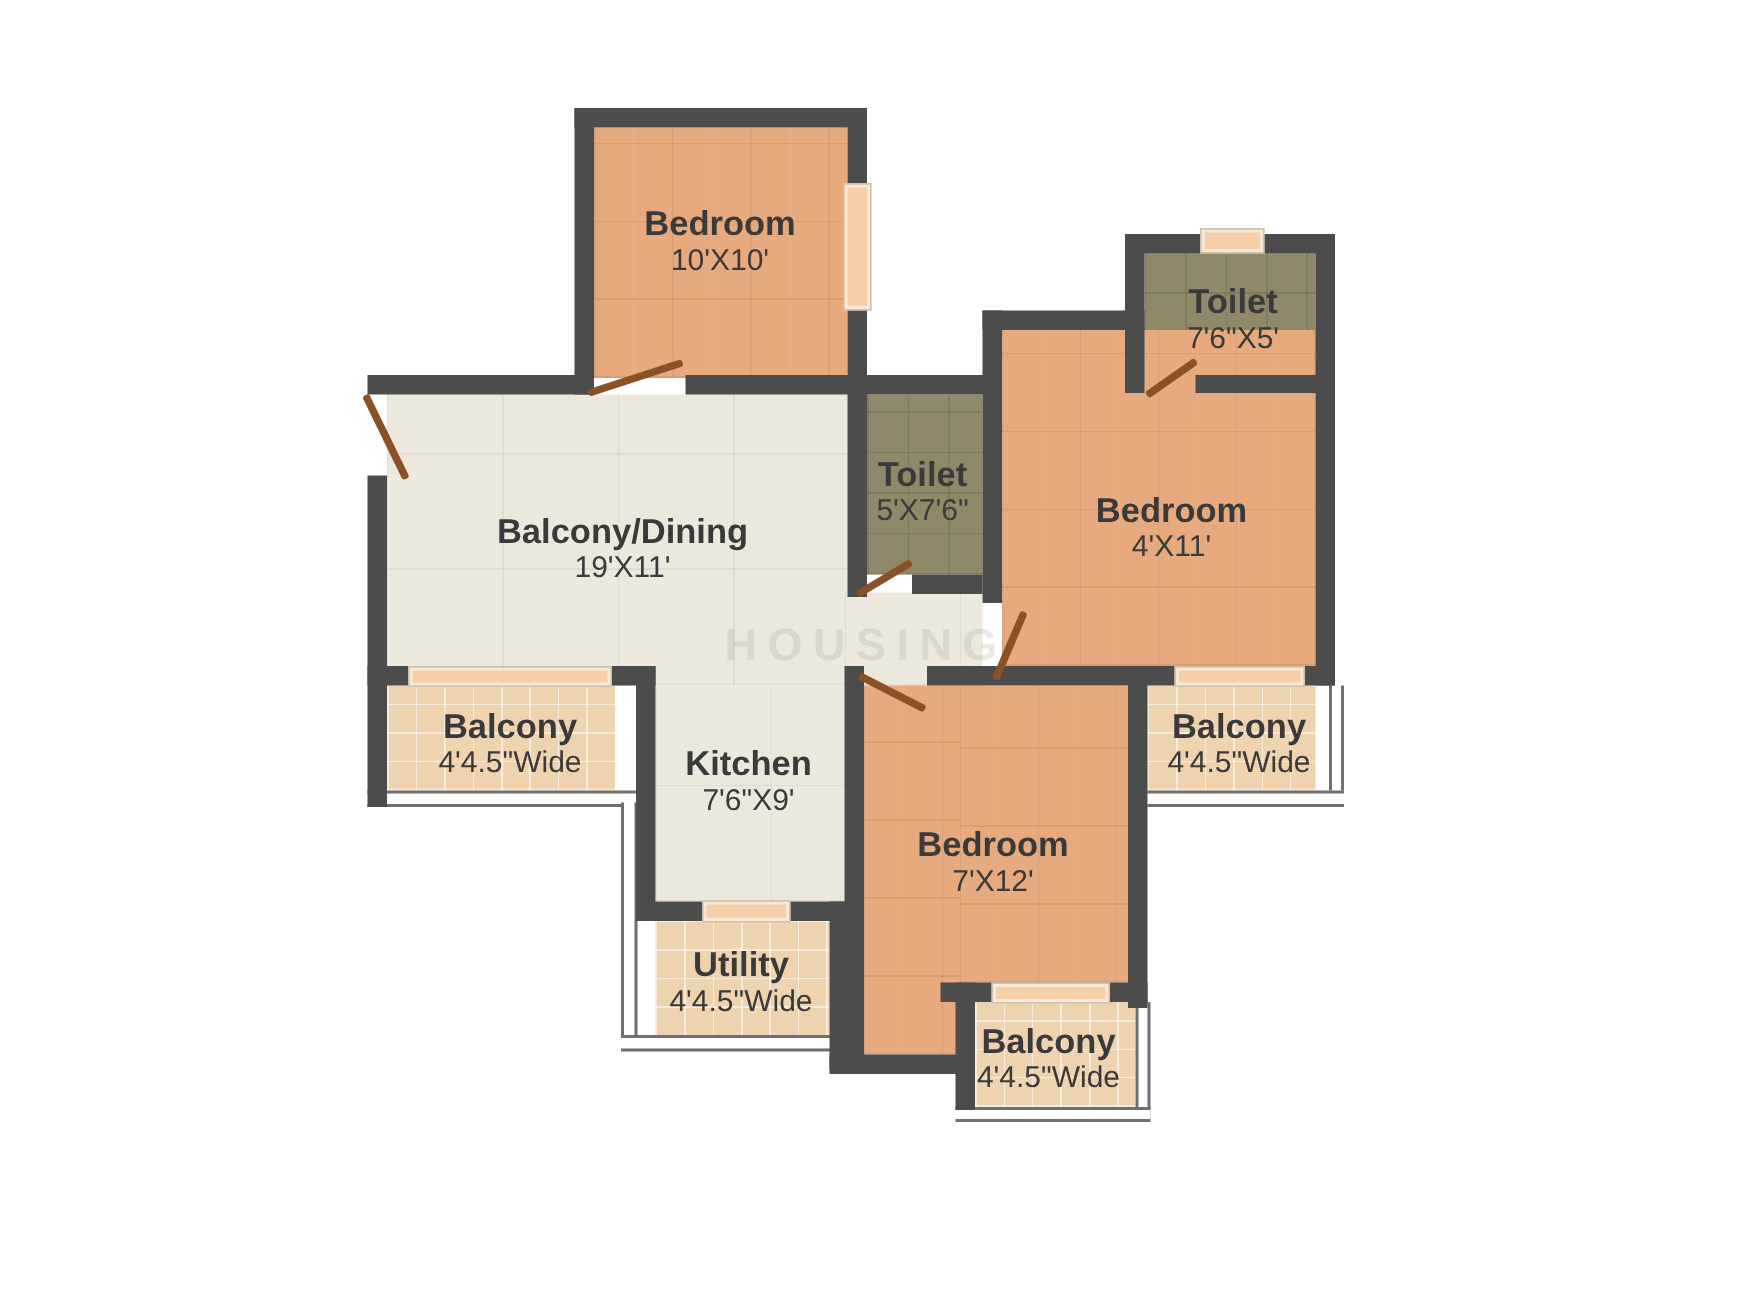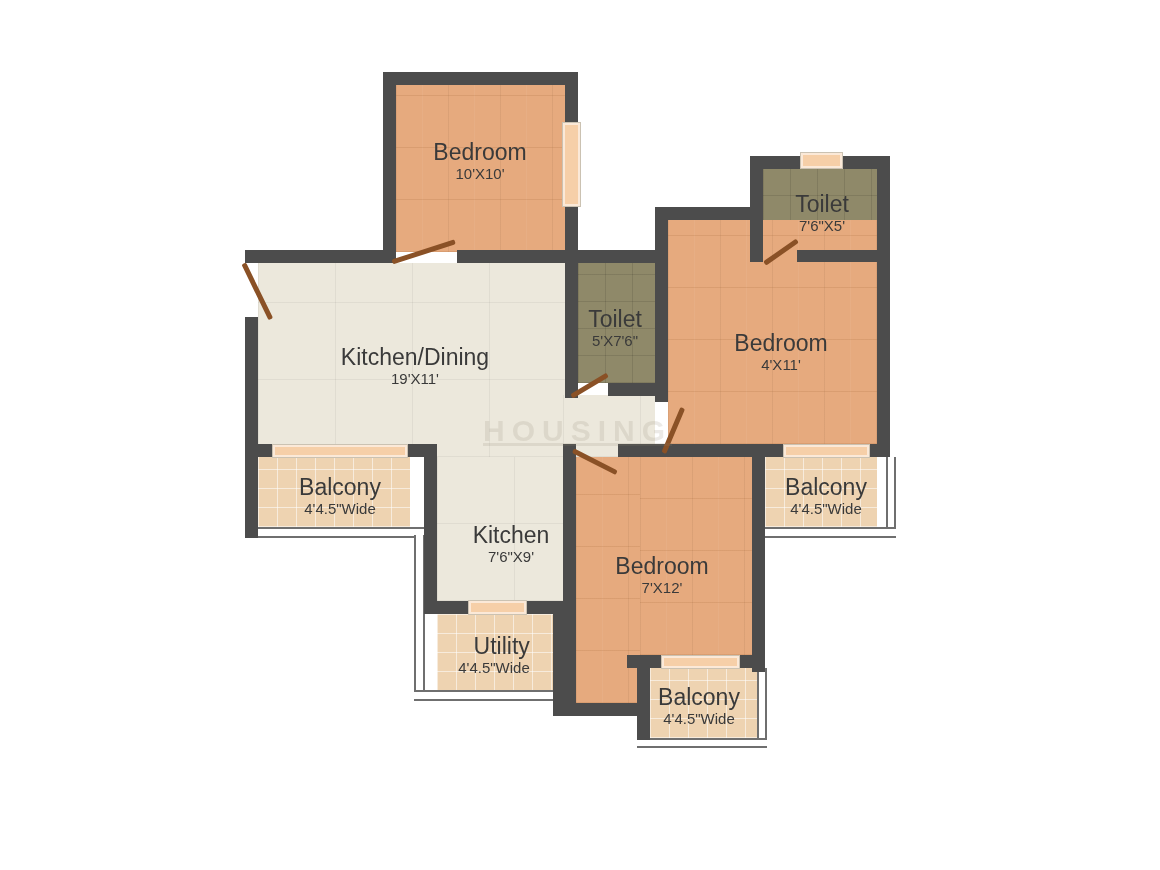--- a/index.html
+++ b/index.html
@@ -28,24 +28,24 @@
   .win{position:absolute;background:#f6cfa8;border:1px solid #cbc2b2;box-sizing:border-box;
        box-shadow:inset 0 0 0 2px rgba(255,255,255,.55);}
   .rail-h{position:absolute;background:#ffffff;border-top:2px solid #6f6f6f;
           border-bottom:2px solid #6f6f6f;box-sizing:border-box;}
   .rail-v{position:absolute;background:#ffffff;border-left:2px solid #6f6f6f;
           border-right:2px solid #6f6f6f;box-sizing:border-box;}
   .door{position:absolute;height:5px;background:#8a5126;border-radius:2px;
         transform-origin:2px 2px;}
   .label{position:absolute;transform:translate(-50%,-50%);text-align:center;
          color:#3a3a3a;white-space:nowrap;line-height:1.12;}
-  .rname{font-size:23px;}
-  .rdims{font-size:15px;}
+  .rname{font-size:23px;font-weight:bold;}
+  .rdims{font-size:20px;}
   .watermark{position:absolute;font-size:30px;font-weight:bold;letter-spacing:7px;
-             color:#8d8470;opacity:.16;text-decoration:underline;}
+             color:#8d8470;opacity:.16;}
 </style>
 </head>
 <body>
 
 <div class="canvas">
   <div class="plan">
 
     <div class="floor peach" style="left:396px;top:85px;width:169px;height:167px;"></div>
     <div class="floor olive" style="left:763px;top:169px;width:114px;height:81px;"></div>
     <div class="floor peach" style="left:668px;top:220px;width:209px;height:224px;"></div>
@@ -118,40 +118,40 @@
     </div>
     <div class="label" style="left:781px;top:352px;">
       <div class="rname">Bedroom</div>
       <div class="rdims">4'X11'</div>
     </div>
     <div class="label" style="left:615px;top:328px;">
       <div class="rname">Toilet</div>
       <div class="rdims">5'X7'6"</div>
     </div>
     <div class="label" style="left:415px;top:366px;">
-      <div class="rname">Kitchen/Dining</div>
+      <div class="rname">Balcony/Dining</div>
       <div class="rdims">19'X11'</div>
     </div>
     <div class="label" style="left:340px;top:496px;">
       <div class="rname">Balcony</div>
       <div class="rdims">4'4.5"Wide</div>
     </div>
-    <div class="label" style="left:511px;top:521px;margin-top:23px;">
+    <div class="label" style="left:499px;top:521px;">
       <div class="rname">Kitchen</div>
       <div class="rdims">7'6"X9'</div>
     </div>
     <div class="label" style="left:826px;top:496px;">
       <div class="rname">Balcony</div>
       <div class="rdims">4'4.5"Wide</div>
     </div>
     <div class="label" style="left:662px;top:575px;">
       <div class="rname">Bedroom</div>
       <div class="rdims">7'X12'</div>
     </div>
-    <div class="label" style="left:494px;top:655px;text-align:right;">
+    <div class="label" style="left:494px;top:655px;">
       <div class="rname">Utility</div>
       <div class="rdims">4'4.5"Wide</div>
     </div>
     <div class="label" style="left:699px;top:706px;">
       <div class="rname">Balcony</div>
       <div class="rdims">4'4.5"Wide</div>
     </div>
 
   </div>
 </div>

